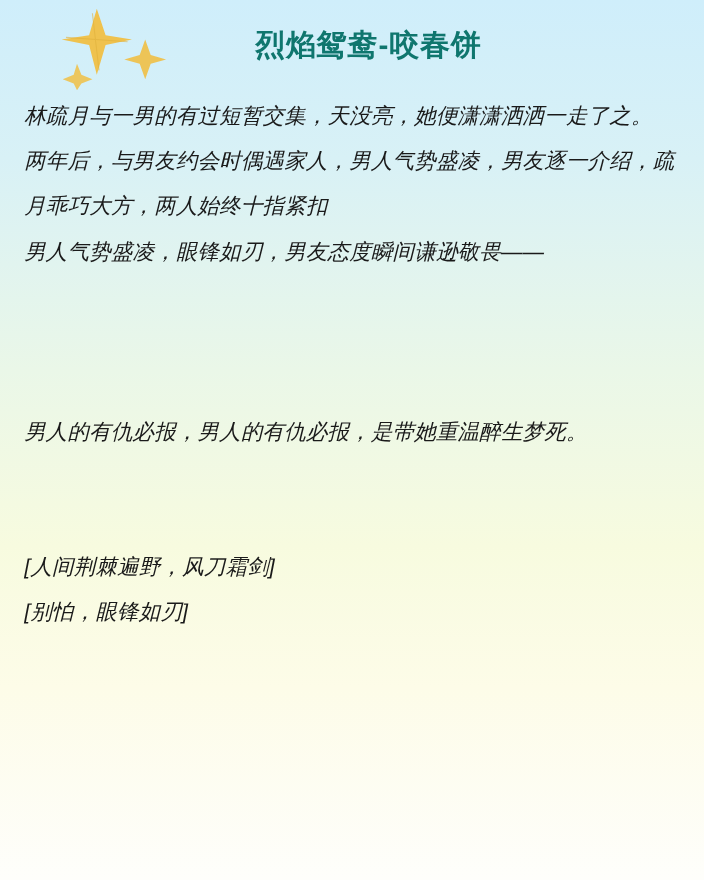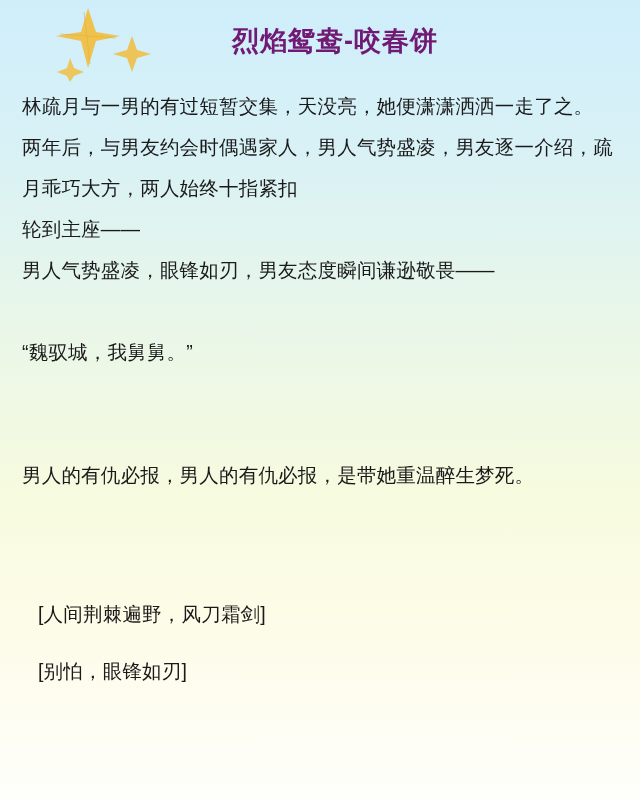--- a/index.html
+++ b/index.html
@@ -30,40 +30,41 @@
   .star-deco {
     position: absolute;
     left: 28px;
     top: 6px;
     width: 120px;
     height: 76px;
   }
   .title {
     font-size: 27px;
     font-weight: bold;
-    color: #701a75;
+    color: #0f766e;
     letter-spacing: 1px;
     margin-left: 30px;
   }
   .body-text {
     margin-top: 4px;
     font-size: 19.5px;
     line-height: 41px;
     color: #1a1a1a;
     letter-spacing: 0.2px;
+    font-style: italic;
   }
   .para {
     margin: 0;
     white-space: pre-wrap;
   }
   .blank-line {
     height: 41px;
   }
   .tag-line {
-    margin: 16px;
+    margin: 0;
   }
 </style>
 </head>
 <body>
 
 <div class="page">
 
   <div class="header">
     <span class="star-deco">
       <svg width="120" height="76" viewBox="0 0 120 76" xmlns="http://www.w3.org/2000/svg">
@@ -77,24 +78,22 @@
           <line x1="34" y1="6" x2="40" y2="58"></line>
         </g>
       </svg>
     </span>
     <h1 class="title">烈焰鸳鸯-咬春饼</h1>
   </div>
 
   <div class="body-text">
     <p class="para">林疏月与一男的有过短暂交集，天没亮，她便潇潇洒洒一走了之。</p>
     <p class="para">两年后，与男友约会时偶遇家人，男人气势盛凌，男友逐一介绍，疏月乖巧大方，两人始终十指紧扣</p>
-    <p class="para">轮到主座——</p>
     <p class="para">男人气势盛凌，眼锋如刃，男友态度瞬间谦逊敬畏——</p>
     <div class="blank-line"></div>
-    <p class="para">“魏驭城，我舅舅。”</p>
     <div class="blank-line"></div>
     <div class="blank-line"></div>
     <p class="para">男人的有仇必报，男人的有仇必报，是带她重温醉生梦死。</p>
     <div class="blank-line"></div>
     <div class="blank-line"></div>
     <p class="tag-line">[人间荆棘遍野，风刀霜剑]</p>
     <p class="tag-line">[别怕，眼锋如刃]</p>
   </div>
 
 </div>

